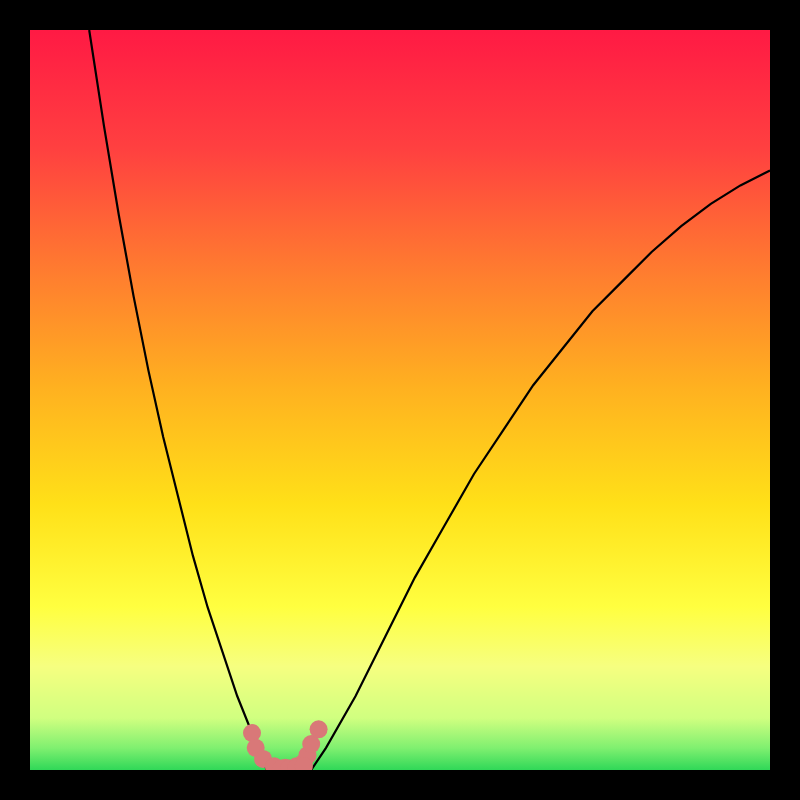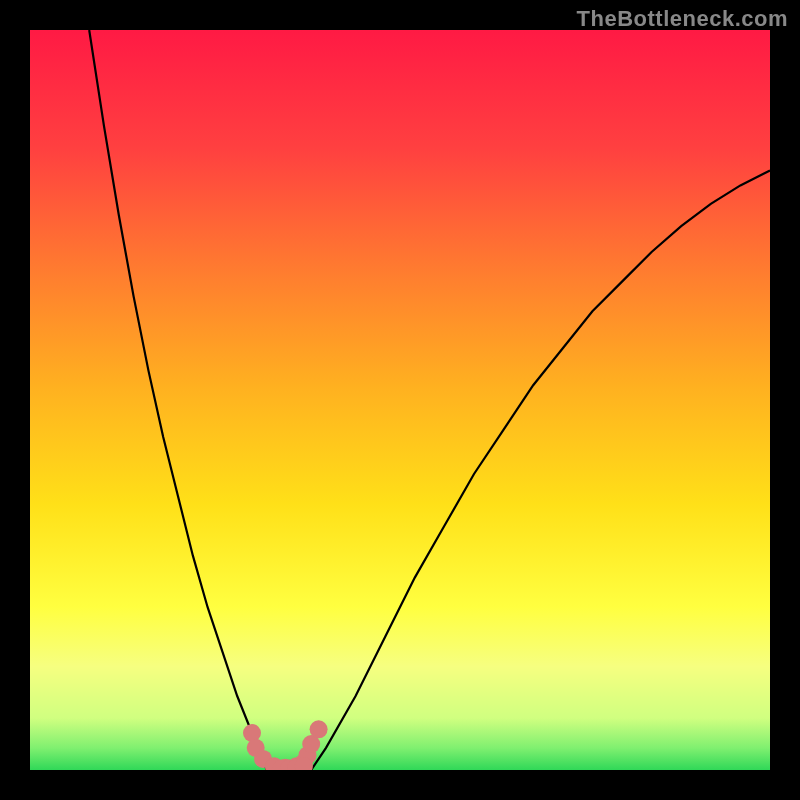--- a/index.html
+++ b/index.html
@@ -31,21 +31,20 @@
     font-size: 22px;
     font-weight: bold;
     letter-spacing: 0.5px;
     z-index: 10;
   }
 </style>
 </head>
 <body>
 
 <div class="chart-container">
-  <div class="watermark">TheBottleneck.com</div>
   <svg class="plot-area" viewBox="0 0 740 740" preserveAspectRatio="none">
     <defs>
       <linearGradient id="bg-grad" x1="0" y1="0" x2="0" y2="1">
         <stop offset="0%" stop-color="#ff1a44"></stop>
         <stop offset="16%" stop-color="#ff4040"></stop>
         <stop offset="32%" stop-color="#ff7a30"></stop>
         <stop offset="48%" stop-color="#ffb020"></stop>
         <stop offset="64%" stop-color="#ffe018"></stop>
         <stop offset="78%" stop-color="#ffff40"></stop>
         <stop offset="86%" stop-color="#f6ff80"></stop>

